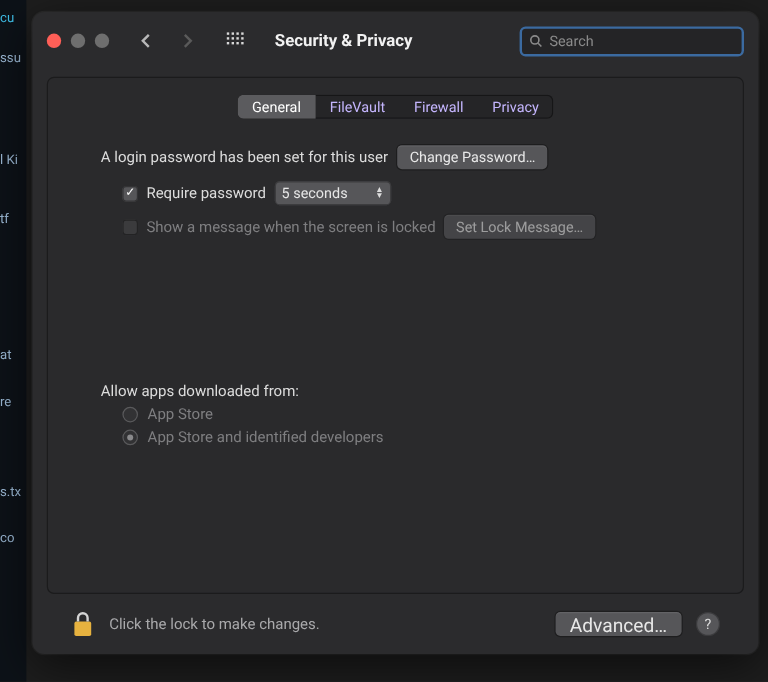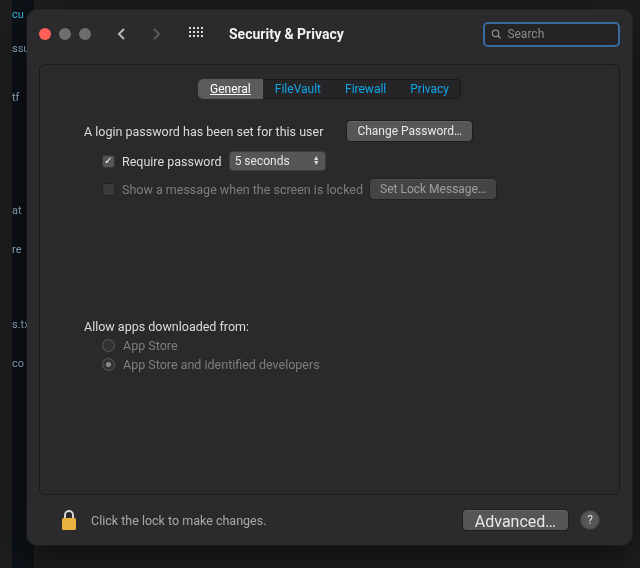--- a/index.html
+++ b/index.html
@@ -2,21 +2,21 @@
 <html><head>
   <meta charset="utf-8">
   <style>
     * { margin: 0; padding: 0; box-sizing: border-box; font-family: -apple-system, BlinkMacSystemFont, "Segoe UI", Roboto, sans-serif; }
     body {
       width: 640px; height: 568px;
       background: #1e1e1e;
       overflow: hidden;
     }
     .backdrop-strip {
-      position: absolute; left: 12px; top: 0; width: 22px; height: 568px;
+      position: absolute; left: 0; top: 0; width: 22px; height: 568px;
       background: #0d1218;
       color: #9bb8d4; font-size: 11px;
       padding-top: 8px;
       overflow: hidden;
     }
     .backdrop-strip div { padding: 21px 0 0 0; white-space: nowrap; }
     .backdrop-strip .first { color: #3fbfe8; padding-top: 0; }
 
     .window {
       position: absolute;
@@ -60,21 +60,21 @@
       gap: 2px;
     }
     .grid-icon .g span { background: currentColor; }
 
     .title {
       font-weight: 700; font-size: 14px; color: #f2f2f2;
       margin-left: 10px; flex: 0 0 auto;
     }
     .tb-spacer { flex: 1; }
     .search {
-      width: 137px; height: 25px;
+      width: 187px; height: 25px;
       border: 2px solid #3b6aa0;
       background: #242426;
       border-radius: 5px;
       display: flex; align-items: center;
       padding: 4px 6px; gap: 6px;
     }
     .search svg { width: 12px; height: 12px; color: #8a8a8a; }
     .search input {
       background: transparent; border: none; outline: none;
       color: #ddd; font-size: 12px; width: 100%;
@@ -94,31 +94,31 @@
 
     .segmented {
       align-self: center;
       display: flex;
       background: #252527;
       border-radius: 5px;
       overflow: hidden;
       box-shadow: inset 0 0 0 1px rgba(0,0,0,0.4);
     }
     .segmented button {
-      border: none; background: transparent; color: #0ea5e9;
+      border: none; background: transparent; color: #c4b5fd;
       font-size: 12px; padding: 3px 12px; cursor: pointer;
     }
-    .segmented button.selected { background: #5b5b5e; color: #fff; text-decoration: underline; }
+    .segmented button.selected { background: #5b5b5e; color: #fff; }
 
     .content {
       padding: 22px 34px 0 44px;
       color: #dcdcdc;
       font-size: 12.5px;
     }
-    .row { display: flex; align-items: center; gap: 24px; margin-bottom: 10px; }
+    .row { display: flex; align-items: center; gap: 8px; margin-bottom: 10px; }
     .btn {
       background: #565659;
       color: #e8e8e8;
       border: none;
       border-radius: 4px;
       font-size: 12px;
       padding: 2px 10px;
       height: 20px;
       cursor: pointer;
       box-shadow: inset 0 1px 0 rgba(255,255,255,0.08), 0 0 0 1px rgba(0,0,0,0.3);
@@ -175,20 +175,21 @@
       font-size: 12px;
       box-shadow: inset 0 0 0 1px rgba(0,0,0,0.3);
     }
   </style>
 </head>
 <body>
 
 <div class="backdrop-strip">
   <div class="first">cu</div>
   <div>ssu</div>
+  <div style="padding-top:72px">l Ki</div>
   <div style="padding-top:36px">tf</div>
   <div style="padding-top:100px">at</div>
   <div style="padding-top:26px">re</div>
   <div style="padding-top:62px">s.tx</div>
   <div style="padding-top:26px">co</div>
 </div>
 
 <div class="window">
 
   <div class="toolbar">

